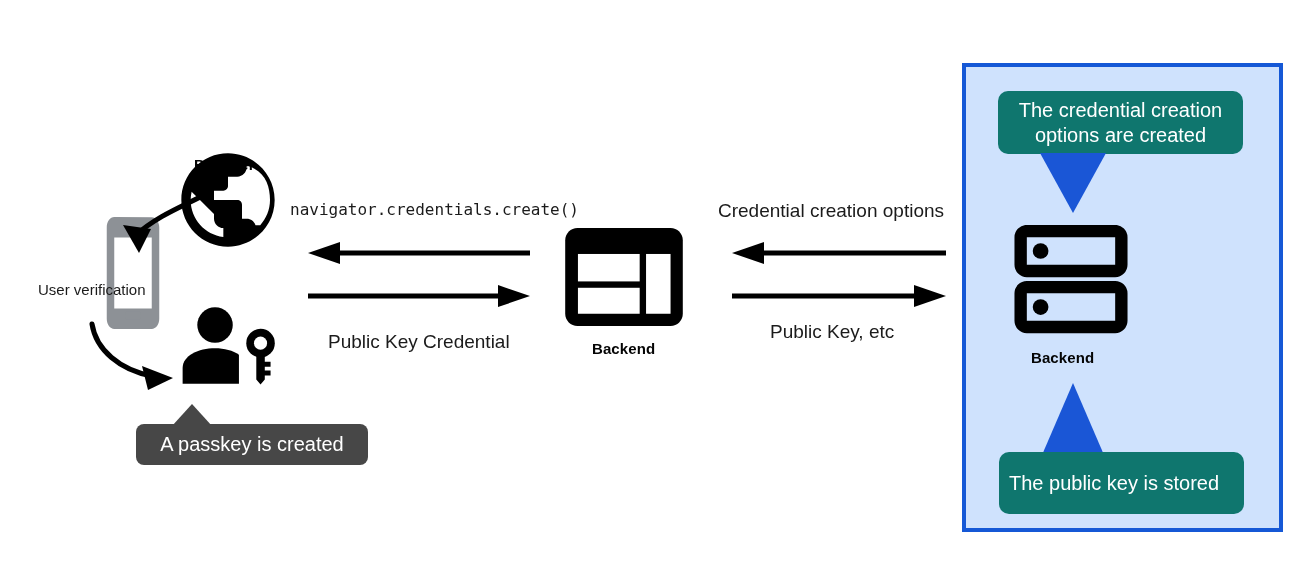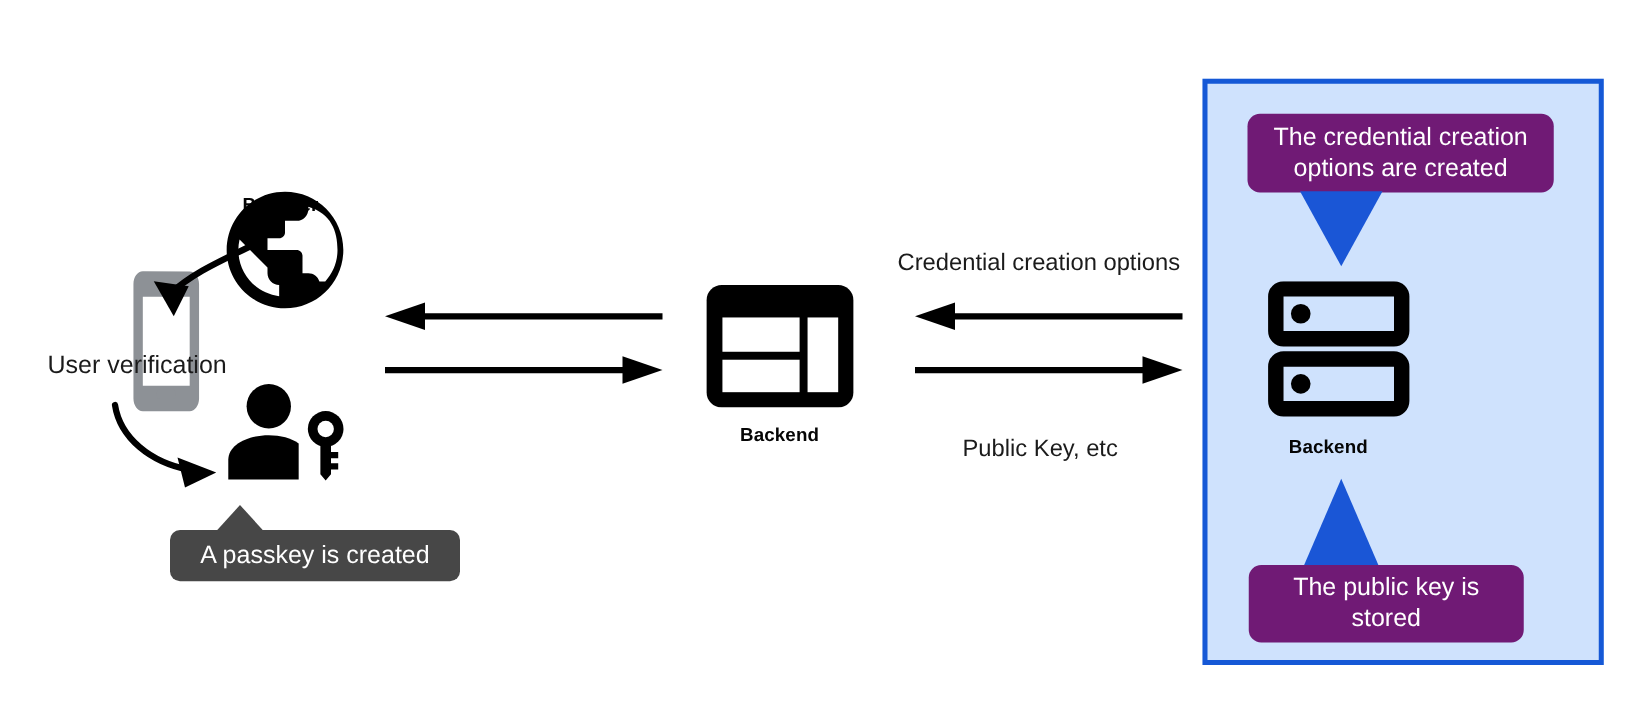--- a/index.html
+++ b/index.html
@@ -45,21 +45,21 @@
   
   #backend-panel {
     left: 962px; top: 63px;
     width: 321px; height: 469px;
     background: #cfe2fd;
     border: 4px solid #1558d6;
   }
 
   .bubble {
     position: absolute;
-    background: #701a75;
+    background: #0f766e;
     color: #ffffff;
     border-radius: 10px;
     text-align: center;
     font-size: 20px;
     line-height: 25px;
     display: flex;
     align-items: center;
     padding: 6px 10px;
   }
   .bubble-tail {
@@ -94,21 +94,21 @@
     left: 172px; top: 404px;
     width: 0; height: 0;
     border-left: 20px solid transparent;
     border-right: 20px solid transparent;
     border-bottom: 22px solid #474747;
   }
 
   
   #user-verification-label {
     left: 38px; top: 281px;
-    font-size: 20px;
+    font-size: 15px;
     color: #1b1b1b;
     background: transparent;
     white-space: nowrap;
   }
 </style>
 </head>
 <body>
 
 <div id="stage">
 
@@ -145,31 +145,33 @@
       <path fill="#000000" d="M1.2 20.5 v-4.1 c0-3.2 4.1-5.1 8.4-5.1 c2.4 0 4.7 .6 6.2 1.7 l0 7.5 z"></path>
       <circle cx="21.4" cy="10.0" r="3.7" fill="#000000"></circle>
       <circle cx="21.4" cy="10.0" r="1.7" fill="#ffffff"></circle>
       <path fill="#000000" d="M20.3 13.2 h2.2 v1.6 h1.5 v1.3 h-1.5 v1.0 h1.5 v1.3 h-1.5 v1.0 l-1.1 1.3 l-1.1 -1.3 z"></path>
     </svg>
   </div>
 
   <div class="abs" id="passkey-tooltip-tail"></div>
   <div class="abs" id="passkey-tooltip">A passkey is created</div>
 
+  <div class="abs mono" style="left:290px; top:200px;">navigator.credentials.create()</div>
 
   <svg class="abs arrow" style="left:306px; top:240px;" width="226" height="26">
     <line x1="30" y1="13" x2="224" y2="13" stroke="#000" stroke-width="5"></line>
     <polygon points="2,13 34,2 34,24" fill="#000000"></polygon>
   </svg>
 
   <svg class="abs arrow" style="left:306px; top:283px;" width="226" height="26">
     <line x1="2" y1="13" x2="196" y2="13" stroke="#000" stroke-width="5"></line>
     <polygon points="224,13 192,2 192,24" fill="#000000"></polygon>
   </svg>
 
+  <div class="abs lbl" style="left:328px; top:331px;">Public Key Credential</div>
 
   <div class="abs" style="left:565px; top:228px; width:118px; height:98px;">
     <svg viewBox="0 0 24 20" width="118" height="98">
       <path fill="#000000" d="M21.5 0H2.5C1.12 0 0 1.12 0 2.5v15C0 18.88 1.12 20 2.5 20h19c1.38 0 2.5-1.12 2.5-2.5v-15C24 1.12 22.88 0 21.5 0z"></path>
       <rect x="2.6" y="5.3" width="12.6" height="5.6" fill="#ffffff"></rect>
       <rect x="2.6" y="12.2" width="12.6" height="5.3" fill="#ffffff"></rect>
       <rect x="16.5" y="5.3" width="5.0" height="12.2" fill="#ffffff"></rect>
     </svg>
   </div>
   <div class="abs lbl-bold" style="left:592px; top:340px;">Backend</div>
@@ -179,39 +181,39 @@
   <svg class="abs arrow" style="left:730px; top:240px;" width="218" height="26">
     <line x1="30" y1="13" x2="216" y2="13" stroke="#000" stroke-width="5"></line>
     <polygon points="2,13 34,2 34,24" fill="#000000"></polygon>
   </svg>
 
   <svg class="abs arrow" style="left:730px; top:283px;" width="218" height="26">
     <line x1="2" y1="13" x2="188" y2="13" stroke="#000" stroke-width="5"></line>
     <polygon points="216,13 184,2 184,24" fill="#000000"></polygon>
   </svg>
 
-  <div class="abs lbl" style="left:770px; top:349px;">Public Key, etc</div>
+  <div class="abs lbl" style="left:770px; top:321px;">Public Key, etc</div>
 
   <div class="abs" id="backend-panel">
 
     <div class="bubble" style="left:32px; top:24px; width:245px; height:63px;">
       <span>The credential creation options are created</span>
     </div>
     <div class="bubble-tail tail-down" style="left:74px; top:86px;"></div>
 
     <div class="abs" style="left:48px; top:158px; width:114px; height:110px;">
       <svg viewBox="0 0 24 23" width="114" height="110">
         <rect x="1.4" y="1.2" width="21.2" height="8.4" rx="1.3" fill="none" stroke="#000000" stroke-width="2.6"></rect>
         <circle cx="5.6" cy="5.4" r="1.65" fill="#000000"></circle>
         <rect x="1.4" y="13.0" width="21.2" height="8.4" rx="1.3" fill="none" stroke="#000000" stroke-width="2.6"></rect>
         <circle cx="5.6" cy="17.2" r="1.65" fill="#000000"></circle>
       </svg>
     </div>
     <div class="abs lbl-bold" style="left:65px; top:282px;text-align:center;">Backend</div>
 
     <div class="bubble-tail tail-up" style="left:76px; top:316px;"></div>
-    <div class="bubble" style="left:33px; top:385px; width:220px; height:62px;">
+    <div class="bubble" style="left:33px; top:385px; width:245px; height:62px;">
       <span>The public key is stored</span>
     </div>
 
   </div>
 
 </div>
 
 </body></html>

